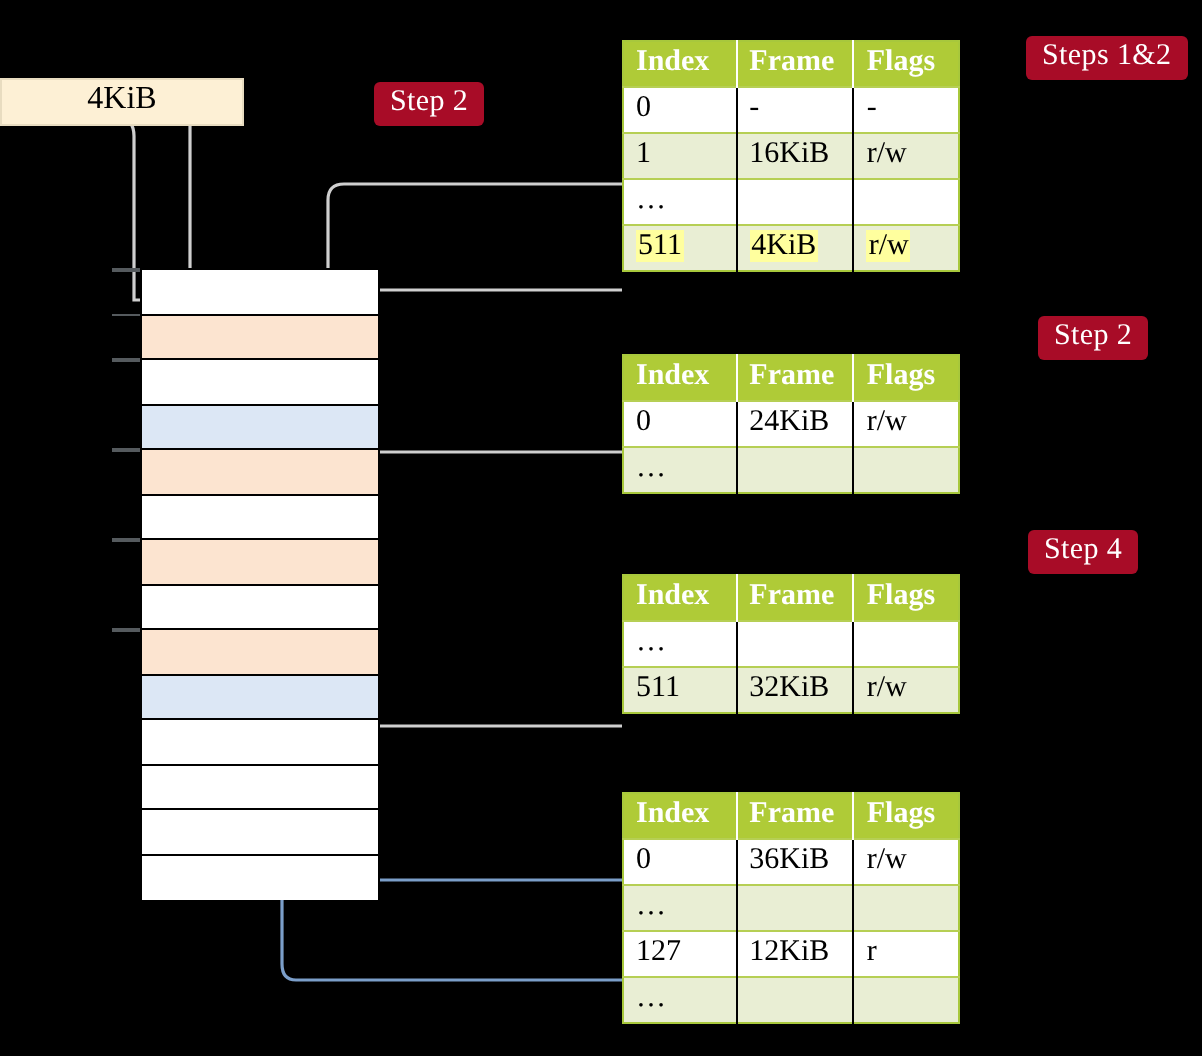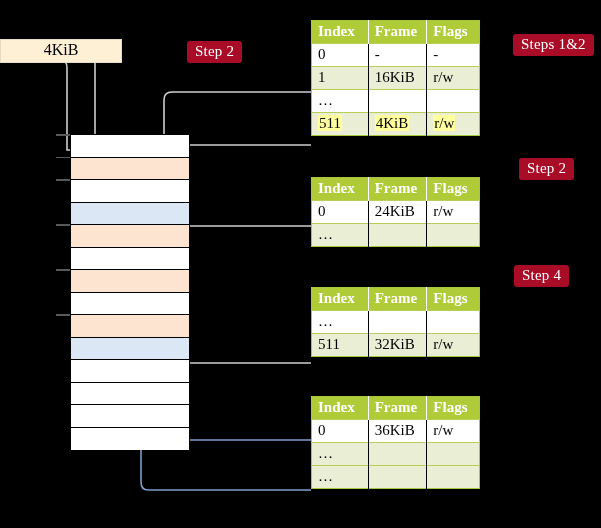--- a/index.html
+++ b/index.html
@@ -261,29 +261,34 @@
           <tr class="plain">
             <td>0</td>
             <td>36KiB</td>
             <td>r/w</td>
           </tr>
           <tr class="alt">
             <td>…</td>
             <td></td>
             <td></td>
           </tr>
+          <tr class="plain">
+            <td>127</td>
+            <td>12KiB</td>
+            <td>r</td>
+          </tr>
           <tr class="alt">
             <td>…</td>
             <td></td>
             <td></td>
           </tr>
         </tbody>
       </table>
     </div>
 
   <div id="badges-host">
       <div class="step-badge" style="left: 187px; top: 41px;">Step 2</div>
-      <div class="step-badge" style="left: 513px; top: 18px; margin-top: 16px;">Steps 1&amp;2</div>
+      <div class="step-badge" style="left: 513px; top: 18px;">Steps 1&amp;2</div>
       <div class="step-badge" style="left: 519px; top: 158px;">Step 2</div>
       <div class="step-badge" style="left: 514px; top: 265px;">Step 4</div>
     </div>
 
 </div>
 
 </body></html>

